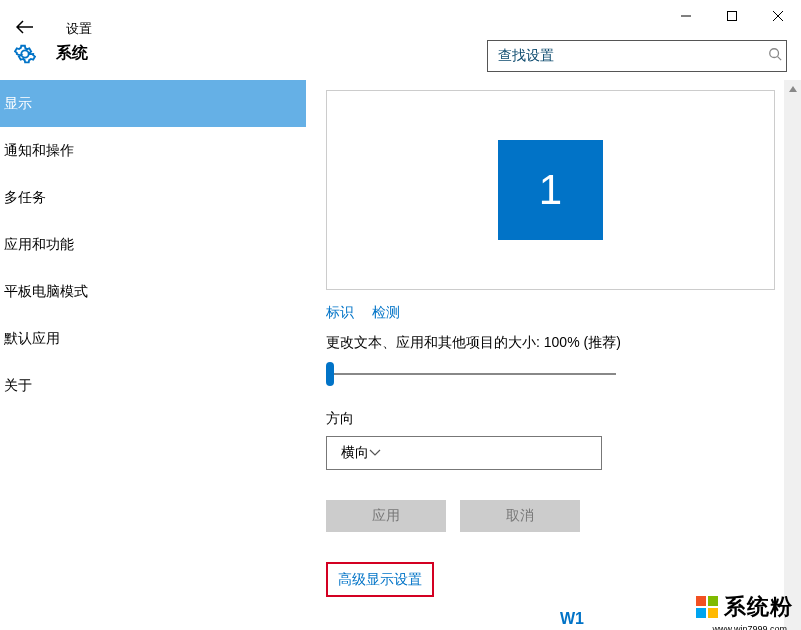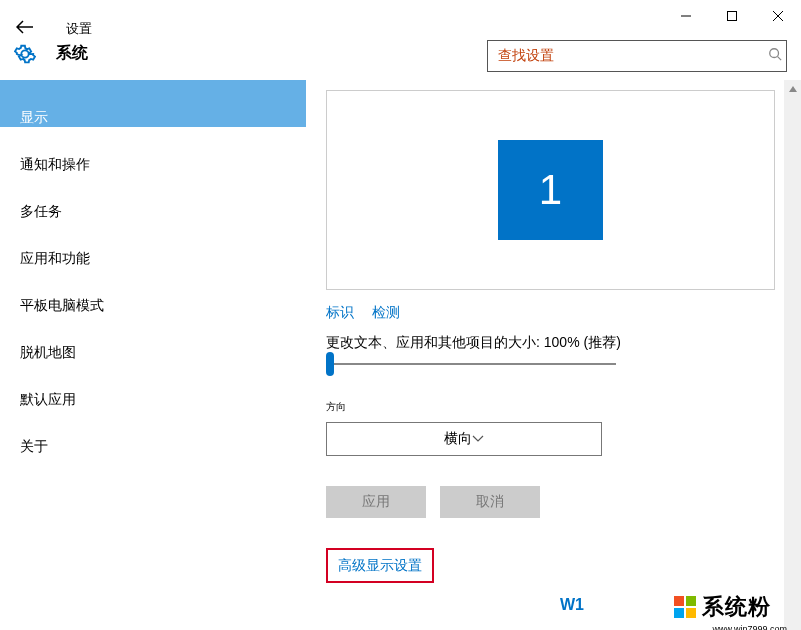--- a/index.html
+++ b/index.html
@@ -76,21 +76,21 @@
       width: 300px;
       height: 32px;
       border: 1.5px solid #555;
       display: flex;
       align-items: center;
       padding: 0 4px 0 10px;
       justify-content: space-between;
     }
     .search-placeholder {
       font-size: 14px;
-      color: #c2410c;
+      color: #0c4a6e;
     }
     .search-icon svg {
       width: 14px;
       height: 14px;
       fill: none;
       stroke: #888;
       stroke-width: 1.5;
     }
     .body-area {
       display: flex;
@@ -98,22 +98,22 @@
     }
     .sidebar {
       width: 306px;
       background: #fff;
       overflow-y: auto;
       border-right: none;
     }
     .sidebar-item {
       height: 47px;
       display: flex;
-      align-items: flex-end;
-      padding-left: 20px;
+      align-items: center;
+      padding-left: 4px;
       font-size: 14px;
       color: #000;
       cursor: pointer;
     }
     .sidebar-item.selected {
       background: #65b0e6;
       color: #fff;
     }
     .content {
       flex: 1;
@@ -147,21 +147,21 @@
       margin-bottom: 12px;
     }
     .link {
       color: #0173c7;
       font-size: 14px;
       cursor: pointer;
     }
     .setting-label {
       font-size: 14px;
       color: #000;
-      margin-bottom: 2px;
+      margin-bottom: 12px;
     }
     .slider-wrap {
       width: 290px;
       height: 20px;
       position: relative;
       margin-bottom: 26px;
     }
     .slider-track {
       position: absolute;
       top: 50%;
@@ -175,46 +175,46 @@
       position: absolute;
       left: 0;
       top: 50%;
       transform: translate(0, -50%);
       width: 8px;
       height: 24px;
       background: #0173c7;
       border-radius: 4px;
     }
     .orient-label {
-      font-size: 10px;
+      font-size: 14px;
       margin-bottom: 8px;
     }
     .select-box {
       width: 276px;
       height: 34px;
       border: 1.5px solid #777;
       display: flex;
       align-items: center;
-      justify-content: center;
+      justify-content: flex-start;
       padding: 0 14px;
       font-size: 14px;
       cursor: pointer;
       margin-bottom: 30px;
     }
     .chevron-down {
       font-size: 12px;
       color: #555;
     }
     .button-row {
       display: flex;
       gap: 14px;
       margin-bottom: 30px;
     }
     .gray-btn {
-      width: 100px;
+      width: 120px;
       height: 32px;
       background: #ccc;
       color: #777;
       border: none;
       font-size: 14px;
       cursor: default;
     }
     .adv-link-wrap {
       display: inline-block;
       border: 2px solid #d30022;
@@ -237,21 +237,21 @@
       height: 17px;
       display: flex;
       align-items: center;
       justify-content: center;
       font-size: 9px;
       color: #555;
       cursor: pointer;
     }
     .watermark {
       position: absolute;
-      right: 30px;
+      right: 8px;
       bottom: 8px;
       display: flex;
       align-items: center;
       gap: 6px;
     }
     .watermark-logo {
       display: grid;
       grid-template-columns: 10px 10px;
       grid-template-rows: 10px 10px;
       gap: 2px;
@@ -269,21 +269,21 @@
     }
     .watermark-url {
       position: absolute;
       right: 14px;
       bottom: -4px;
       font-size: 9px;
       color: #000;
     }
     .w1-text {
       position: absolute;
-      bottom: 16px;
+      bottom: 2px;
       left: 560px;
       color: #0173c7;
       font-size: 16px;
       font-weight: bold;
     }
   </style>
 </head>
 <body>
 
 <div class="titlebar">
@@ -344,23 +344,20 @@
         <span>通知和操作</span>
       </div>
     <div class="sidebar-item">
         <span>多任务</span>
       </div>
     <div class="sidebar-item">
         <span>应用和功能</span>
       </div>
     <div class="sidebar-item">
         <span>平板电脑模式</span>
-      </div>
-    <div class="sidebar-item">
-        <span>脱机地图</span>
       </div>
     <div class="sidebar-item">
         <span>默认应用</span>
       </div>
     <div class="sidebar-item">
         <span>关于</span>
       </div>
   </div>
 
   <div class="content">

